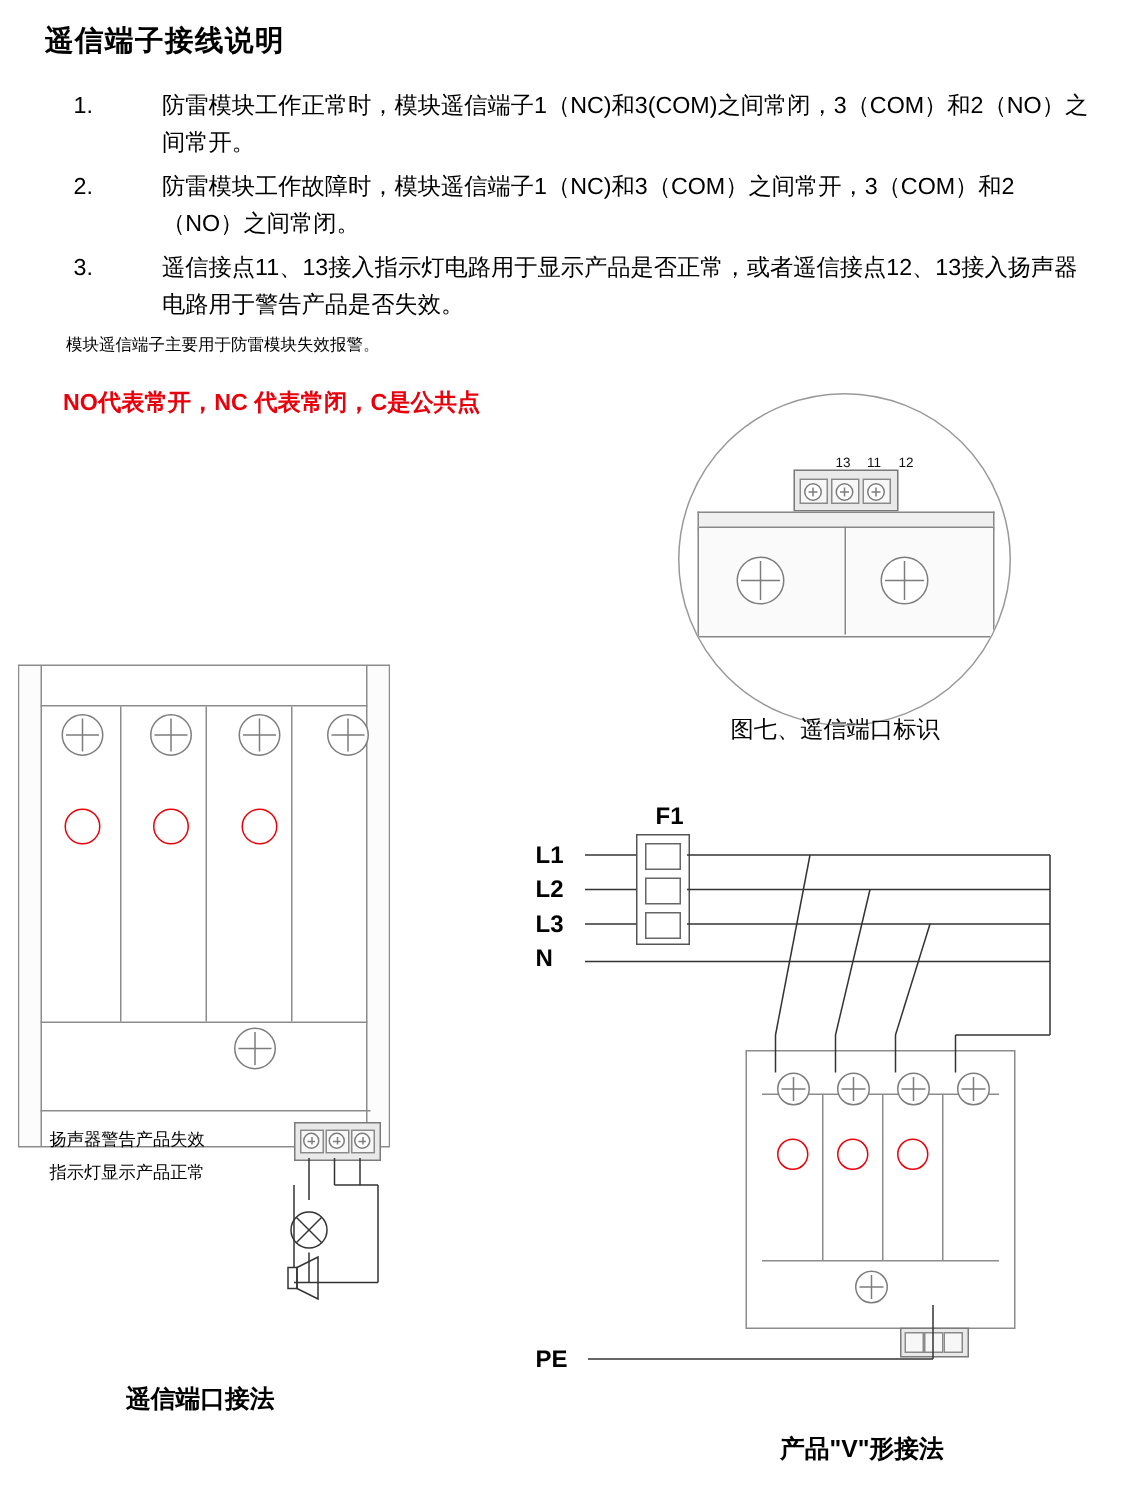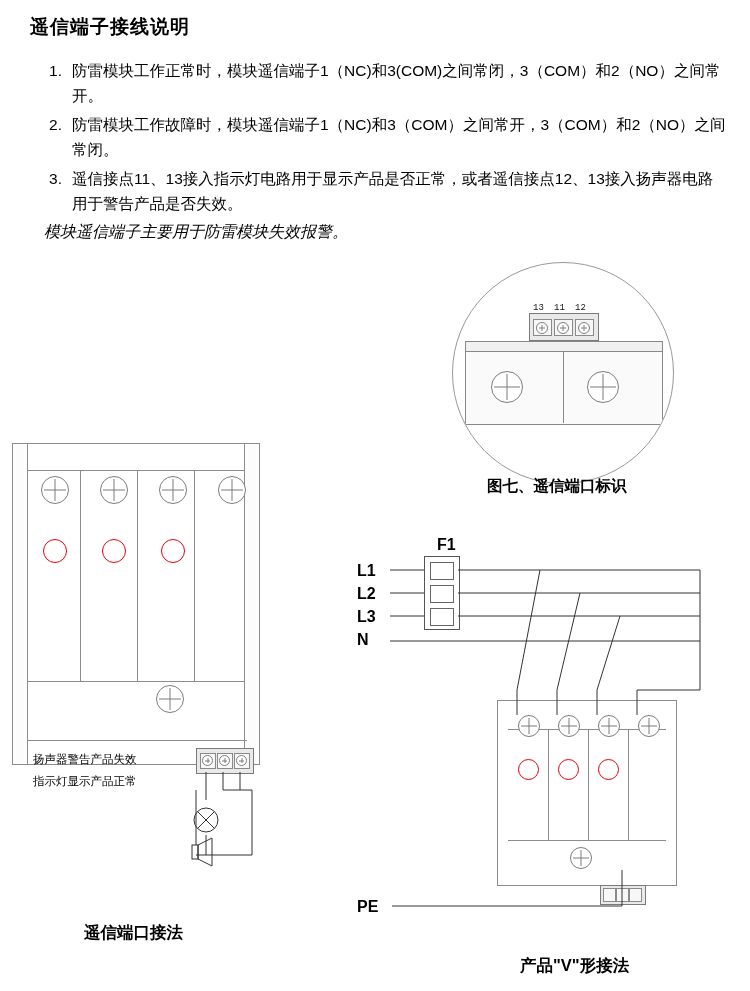--- a/index.html
+++ b/index.html
@@ -46,29 +46,29 @@
   }
   .list-num {
     width: 26px;
     flex: 0 0 26px;
     text-align: right;
     padding-right: 10px;
     box-sizing: content-box;
   }
   .list-text {
     flex: 1;
+    margin-left: 36px;
   }
 
   
   .para {
     position: absolute;
     left: 44px;
     top: 222px;
-    font-size: 16px;
-    font-style: italic;
+    font-size: 11px;
   }
   .para-red {
     position: absolute;
     left: 42px;
     top: 258px;
     font-size: 15.5px;
     font-weight: bold;
     color: #e8000b;
   }
 
@@ -146,28 +146,29 @@
     background: #e9e9e9;
   }
   .term-cell {
     position: absolute;
     border: 1px solid #8a8a8a;
     background: #f7f7f7;
   }
   .tiny-label {
     position: absolute;
     font-size: 9px;
-    font-family: Liberation Mono, monospace;
+    font-family: Liberation Sans, sans-serif;
     color: #111;
     white-space: nowrap;
+    margin-left: 24px;
   }
   .fig-caption {
     position: absolute;
     font-size: 15.5px;
-    font-weight: bold;
+    font-weight: normal;
     white-space: nowrap;
   }
 
   
   .dev-left {
     position: absolute;
     left: 12px;
     top: 443px;
     width: 248px;
     height: 322px;
@@ -288,20 +289,21 @@
       <div class="list-num">2.</div>
       <div class="list-text">防雷模块工作故障时，模块遥信端子1（NC)和3（COM）之间常开，3（COM）和2（NO）之间常闭。</div>
     </div>
     <div class="list-item">
       <div class="list-num">3.</div>
       <div class="list-text">遥信接点11、13接入指示灯电路用于显示产品是否正常，或者遥信接点12、13接入扬声器电路用于警告产品是否失效。</div>
     </div>
   </div>
 
   <div class="para">模块遥信端子主要用于防雷模块失效报警。</div>
+  <div class="para-red">NO代表常开，NC 代表常闭，C是公共点</div>
 
   <div class="circle-wrap">
     <div class="circle">
 
       <div class="term-block" style="left:76px; top:50px; width:68px; height:26px;"></div>
       <div class="term-cell" style="left:80px; top:56px; width:17px; height:15px;"></div>
       <div class="term-cell" style="left:101px; top:56px; width:17px; height:15px;"></div>
       <div class="term-cell" style="left:122px; top:56px; width:17px; height:15px;"></div>
       <div class="screw" style="left:83px; top:59px; width:10px; height:10px;"></div>
       <div class="screw" style="left:104px; top:59px; width:10px; height:10px;"></div>

